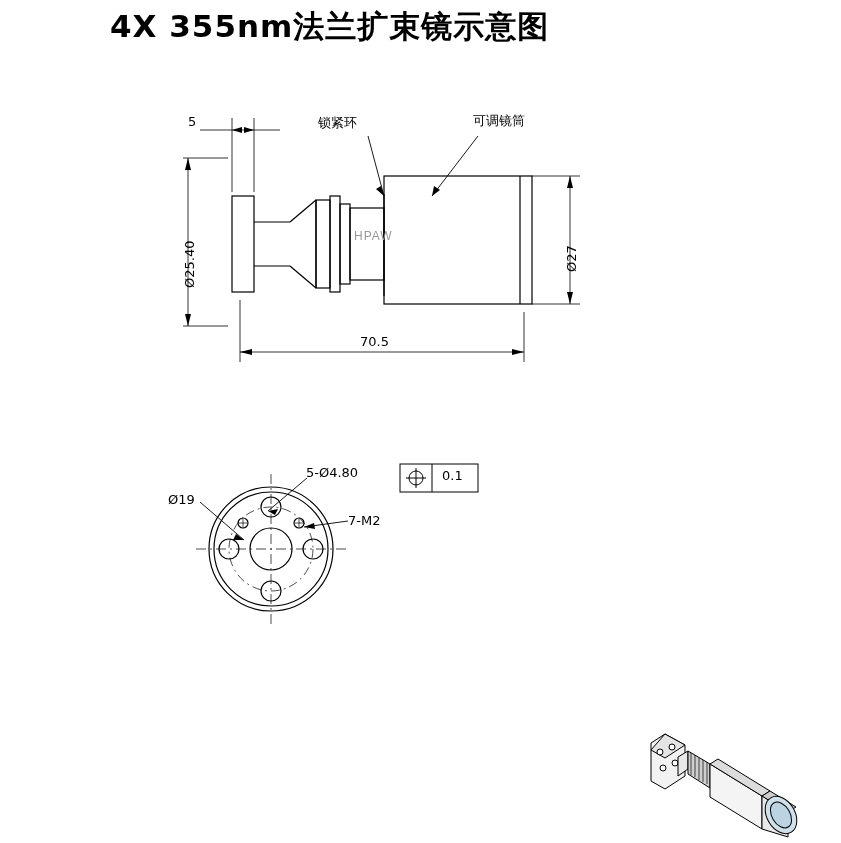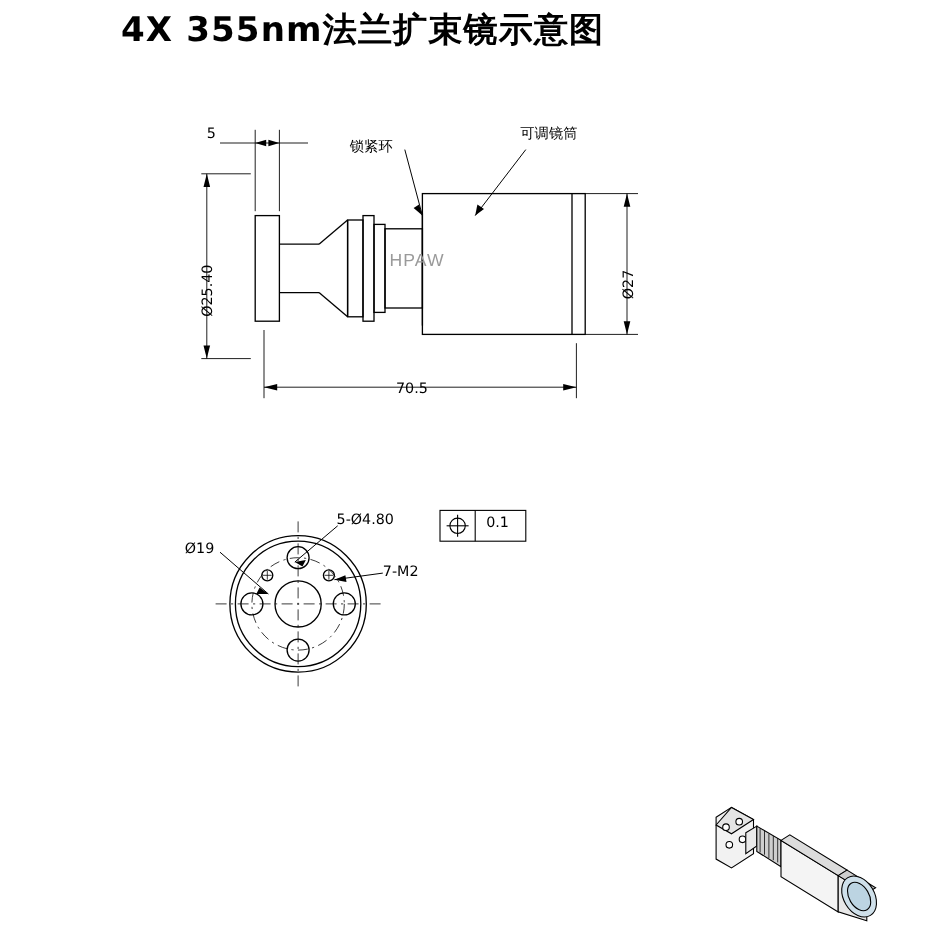--- a/index.html
+++ b/index.html
@@ -44,21 +44,21 @@
     color: #000;
     white-space: nowrap;
     font-family: "DejaVu Sans", sans-serif;
   }
   .lbl.rot {
     transform: rotate(-90deg);
     transform-origin: left top;
   }
   .wm {
     position: absolute;
-    font-size: 16px;
+    font-size: 12px;
     color: #9a9a9a;
     letter-spacing: 1px;
     font-family: "Liberation Sans", sans-serif;
   }
 </style>
 </head>
 <body>
 
 <div id="stage">
 
@@ -173,22 +173,22 @@
         <path d="M762 796 l8 -5 l26 16 l-8 5 z" fill="#cdcdcd"></path>
         <ellipse cx="781" cy="815" rx="14" ry="20" transform="rotate(-31 781 815)" fill="#cfe0ea"></ellipse>
         <ellipse cx="781" cy="815" rx="9" ry="14" transform="rotate(-31 781 815)" fill="#bcd4e2"></ellipse>
       </g>
     </g>
   </svg>
 
   <div class="lbl" style="left:188px; top:114px;">5</div>
   <div class="lbl rot" style="left:182px; top:288px;">Ø25.40</div>
   <div class="lbl rot" style="left:564px; top:272px;">Ø27</div>
-  <div class="lbl" style="left:360px; top:334px;margin-top:12px;">70.5</div>
-  <div class="lbl" style="left:318px; top:124px;text-align:center;">锁紧环</div>
+  <div class="lbl" style="left:360px; top:334px;">70.5</div>
+  <div class="lbl" style="left:318px; top:114px;text-align:center;">锁紧环</div>
   <div class="lbl" style="left:473px; top:112px;text-align:center;">可调镜筒</div>
   <div class="wm" style="left:354px; top:229px;">HPAW</div>
 
   <div class="lbl" style="left:168px; top:492px;">Ø19</div>
   <div class="lbl" style="left:306px; top:465px;">5-Ø4.80</div>
   <div class="lbl" style="left:348px; top:513px;">7-M2</div>
   <div class="lbl" style="left:442px; top:468px;">0.1</div>
 
 </div>
 

